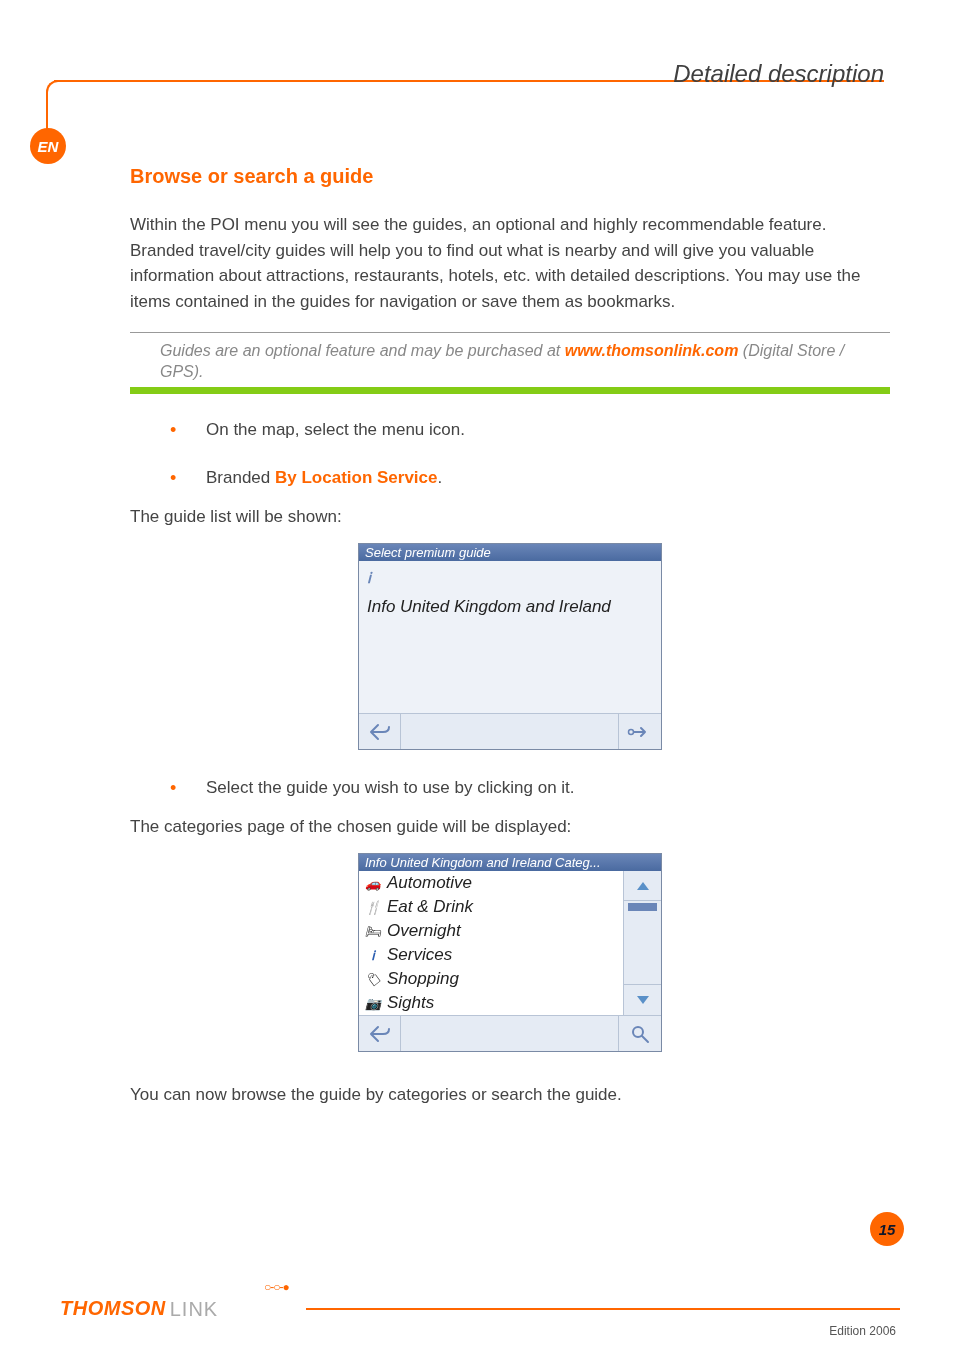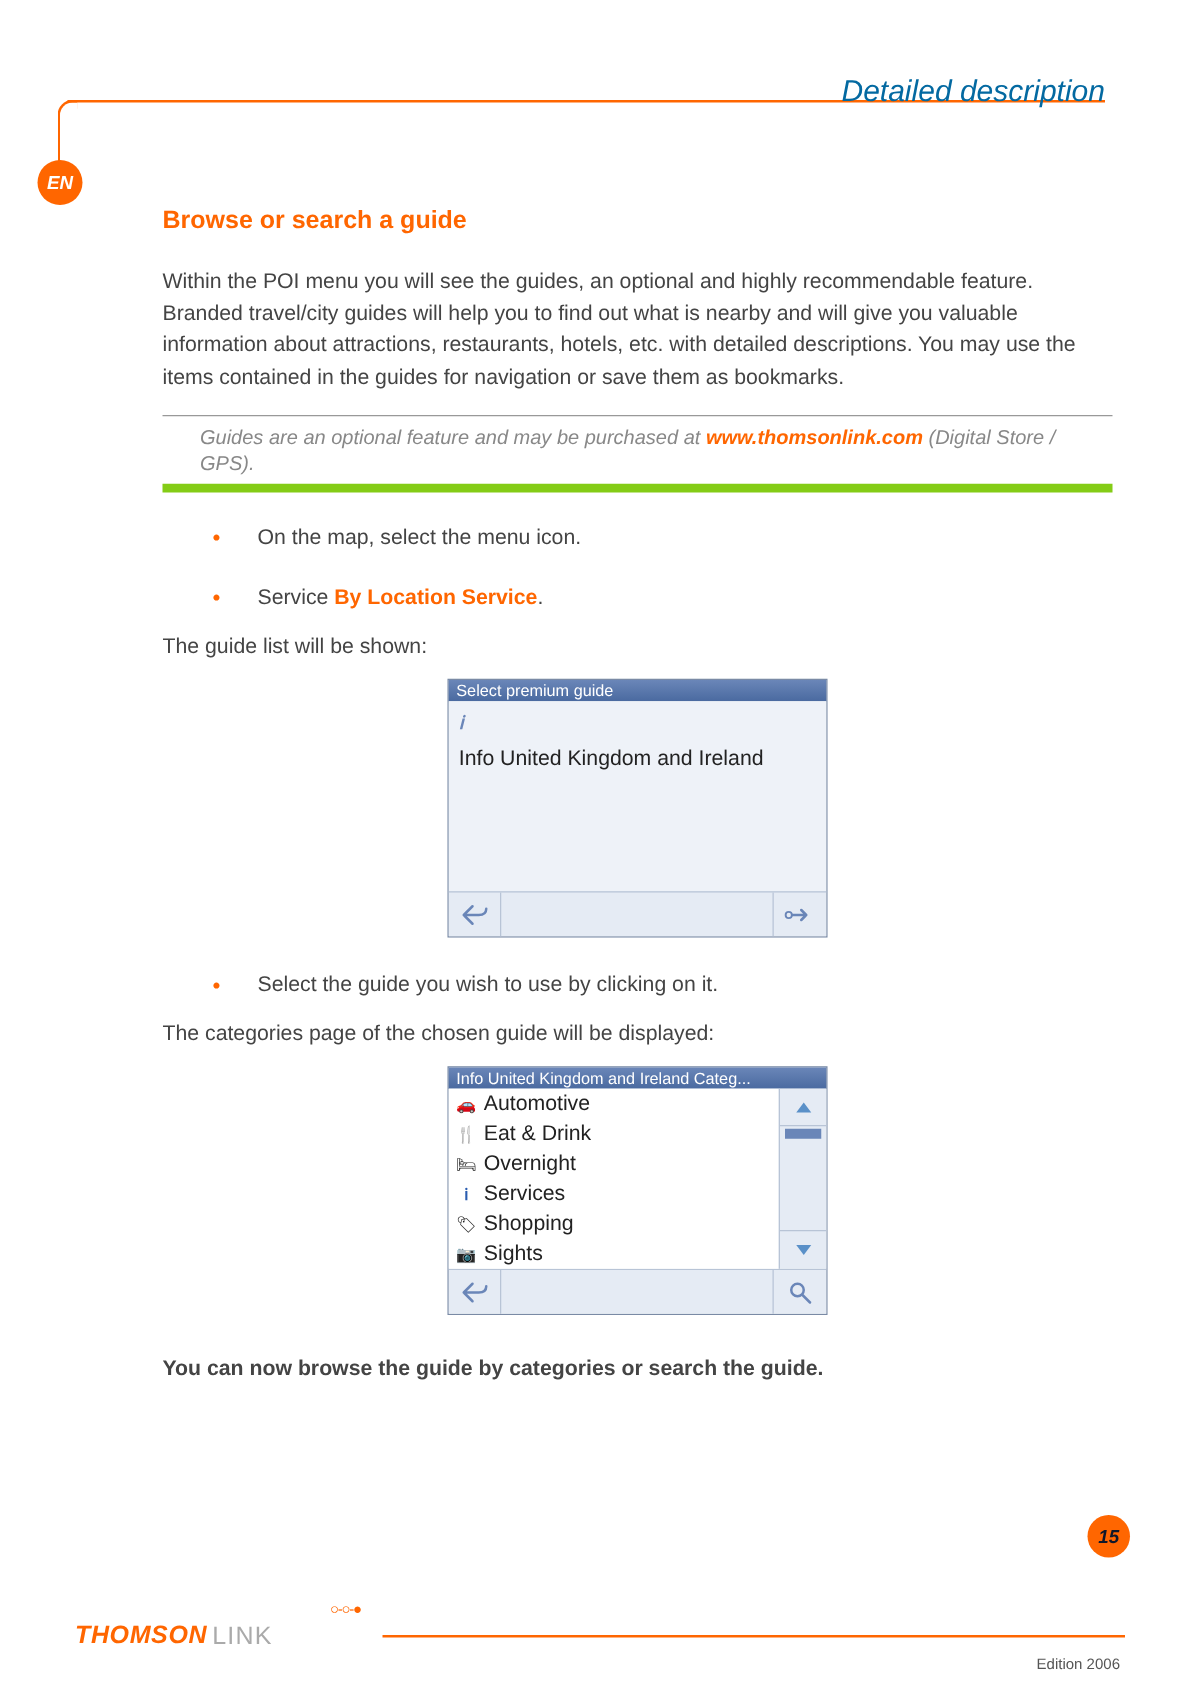--- a/index.html
+++ b/index.html
@@ -9,21 +9,21 @@
     background: #fff;
     font-family: Arial, Helvetica, sans-serif;
     position: relative;
     color: #333;
   }
   .page-header {
     position: absolute;
     top: 60px;
     right: 70px;
     font-style: italic;
-    color: #0369a1;
+    color: #404040;
     font-size: 24px;
   }
   .orange-line-top {
     position: absolute;
     top: 80px;
     left: 54px;
     width: 830px;
     border-top: 2px solid #ff6600;
     height: 0;
   }
@@ -123,20 +123,21 @@
 
   
   .shot {
     width: 304px;
     margin: 6px auto 26px auto;
     border: 1px solid #7a8aa5;
     background: #eef2f8;
     font-family: Tahoma, Arial, sans-serif;
     font-size: 15px;
     color: #333;
+    font-style: italic;
   }
   .shot-title {
     background: linear-gradient(#6a86b8, #4a6aa0);
     color: #fff;
     font-size: 13px;
     padding: 1px 6px;
   }
   .shot-body {
     background: #eef2f8;
     min-height: 152px;
@@ -312,21 +313,21 @@
   <div class="section-title">Browse or search a guide</div>
   <p class="intro-para">Within the POI menu you will see the guides, an optional and highly recommendable feature. Branded travel/city guides will help you to find out what is nearby and will give you valuable information about attractions, restaurants, hotels, etc. with detailed descriptions. You may use the items contained in the guides for navigation or save them as bookmarks.</p>
 
   <div class="note-box">
     <span class="note-text">Guides are an optional feature and may be purchased at </span><span class="note-link">www.thomsonlink.com</span><span class="note-suffix"> (Digital Store / GPS).</span>
   </div>
 
   <ul class="steps">
     <li><span>On the map, select the menu icon.</span></li>
     <li>
-      <span>Service </span><span class="bold-orange">By Location Service</span><span>.</span>
+      <span>Branded </span><span class="bold-orange">By Location Service</span><span>.</span>
     </li>
   </ul>
 
   <p class="body-para">The guide list will be shown:</p>
 
   <div class="shot">
     <div class="shot-title">Select premium guide</div>
     <div class="shot-body">
       <div class="guide-row">
         <span class="info-icon"></span>
@@ -411,21 +412,21 @@
       <div class="cell"></div>
       <div class="cell-btn">
         <svg width="20" height="20" viewBox="0 0 20 20">
             <circle cx="8" cy="8" r="5" fill="none" stroke="#6a86b8" stroke-width="2"></circle>
             <line x1="12" y1="12" x2="18" y2="18" stroke="#6a86b8" stroke-width="2" stroke-linecap="round"></line>
           </svg>
       </div>
     </div>
   </div>
 
-  <p class="body-para" style="margin-top:30px;font-weight:bold;">You can now browse the guide by categories or search the guide.</p>
+  <p class="body-para" style="margin-top:30px;">You can now browse the guide by categories or search the guide.</p>
 </div>
 
 <div class="page-num-badge">15</div>
 
 <div class="page-footer">
   <span class="brand-dots">○-○-●</span>
   <div class="brand">
     <span class="brand-thomson">THOMSON</span>
     <span class="brand-link">LINK</span>
   </div>

